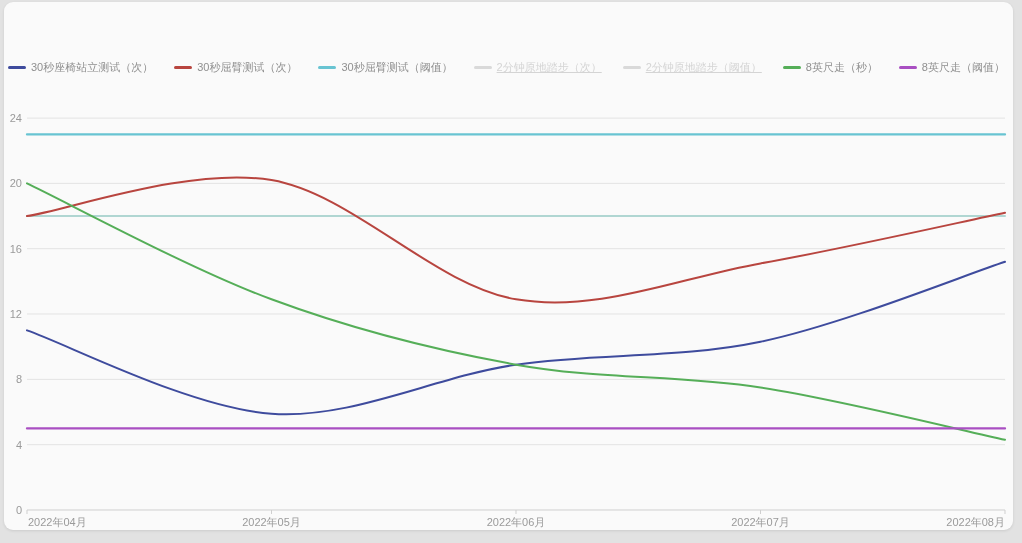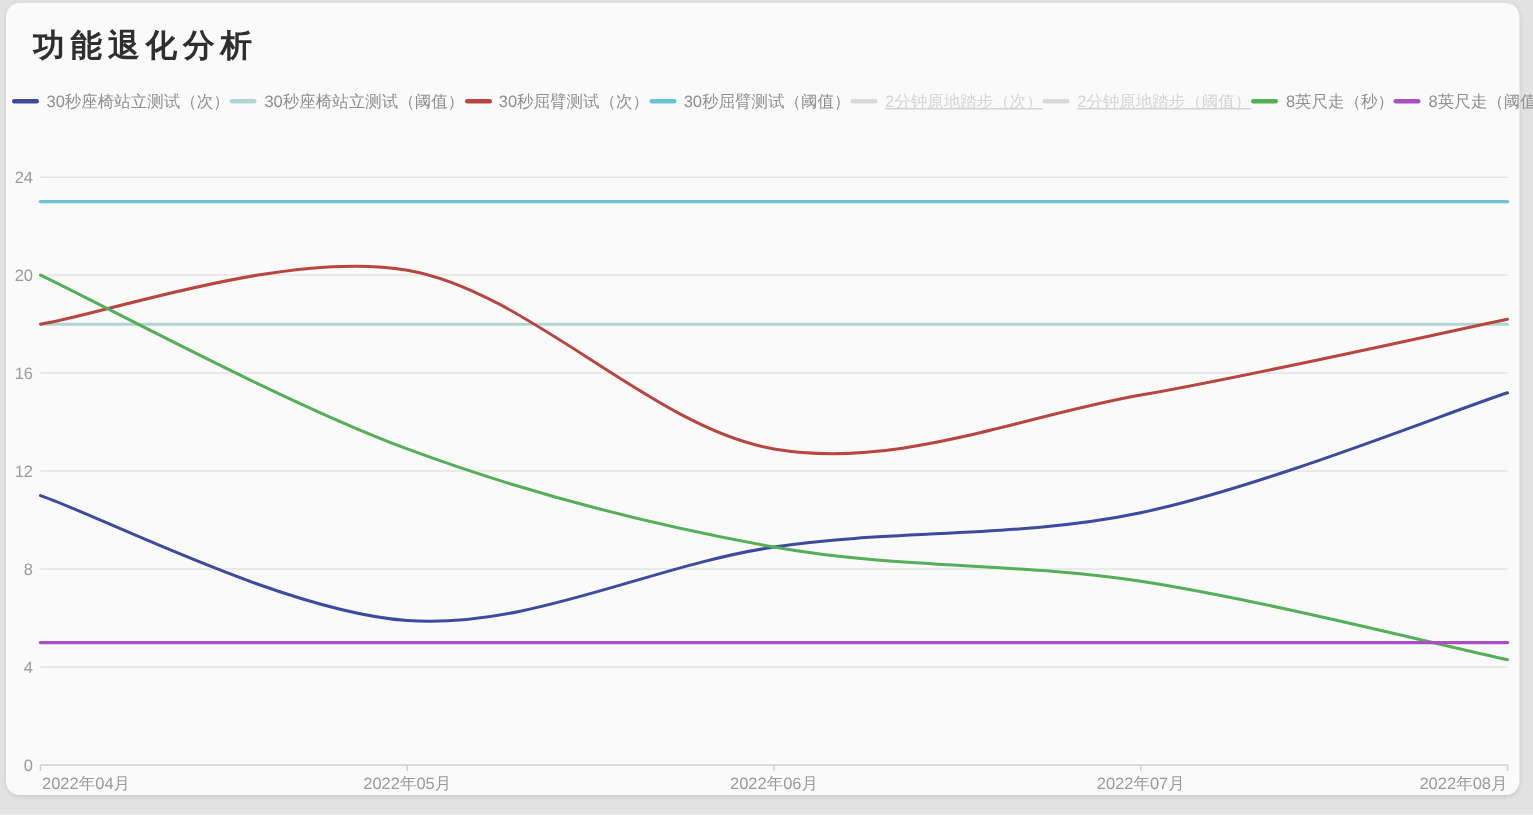--- a/index.html
+++ b/index.html
@@ -66,29 +66,24 @@
       <text x="760.5" y="526" text-anchor="middle" font-size="11" fill="#9a9a9a">2022年07月</text>
       <line x1="1005" x2="1005" y1="510.0" y2="514.0" stroke="#cfcfcf" stroke-width="1"></line>
       <text x="1005" y="526" text-anchor="end" font-size="11" fill="#9a9a9a">2022年08月</text>
       <path d="M 27.0 330.4 C 67.8 344.3 190.0 407.9 271.5 413.7 C 353.0 419.4 434.5 376.6 516.0 364.7 C 597.5 352.7 679.0 358.9 760.5 341.8 C 842.0 324.7 964.3 275.1 1005.0 261.8" fill="none" stroke="#3e4b9d" stroke-width="2" stroke-linecap="round" stroke-linejoin="round"></path>
       <path d="M 27.0 216.1 L 271.5 216.1 L 516.0 216.1 L 760.5 216.1 L 1005.0 216.1" fill="none" stroke="#b0d6d2" stroke-width="2" stroke-linecap="round" stroke-linejoin="round"></path>
       <path d="M 27.0 216.1 C 67.8 210.1 190.0 166.3 271.5 180.1 C 353.0 194.0 434.5 285.5 516.0 299.3 C 597.5 313.2 679.0 277.8 760.5 263.4 C 842.0 249.0 964.3 221.2 1005.0 212.8" fill="none" stroke="#b8453f" stroke-width="2" stroke-linecap="round" stroke-linejoin="round"></path>
       <path d="M 27.0 134.4 L 271.5 134.4 L 516.0 134.4 L 760.5 134.4 L 1005.0 134.4" fill="none" stroke="#68c4d2" stroke-width="2.3" stroke-linecap="round" stroke-linejoin="round"></path>
       <path d="M 27.0 183.4 C 67.8 202.7 190.0 269.1 271.5 299.3 C 353.0 329.6 434.5 350.0 516.0 364.7 C 597.5 379.4 679.0 375.0 760.5 387.5 C 842.0 400.0 964.3 431.1 1005.0 439.8" fill="none" stroke="#55ae58" stroke-width="2" stroke-linecap="round" stroke-linejoin="round"></path>
       <path d="M 27.0 428.4 L 271.5 428.4 L 516.0 428.4 L 760.5 428.4 L 1005.0 428.4" fill="none" stroke="#a94fc2" stroke-width="2.3" stroke-linecap="round" stroke-linejoin="round"></path>
     </svg>
-  <div class="title">功能退化分析</div>
   <div class="legend" id="legend">
       <div class="legend-item">
         <span class="legend-marker" style="background: rgb(62, 75, 157);"></span>
         <span class="legend-label">30秒座椅站立测试（次）</span>
-      </div>
-      <div class="legend-item">
-        <span class="legend-marker" style="background: rgb(176, 214, 210);"></span>
-        <span class="legend-label">30秒座椅站立测试（阈值）</span>
       </div>
       <div class="legend-item">
         <span class="legend-marker" style="background: rgb(184, 69, 63);"></span>
         <span class="legend-label">30秒屈臂测试（次）</span>
       </div>
       <div class="legend-item">
         <span class="legend-marker" style="background: rgb(104, 196, 210);"></span>
         <span class="legend-label">30秒屈臂测试（阈值）</span>
       </div>
       <div class="legend-item disabled">

